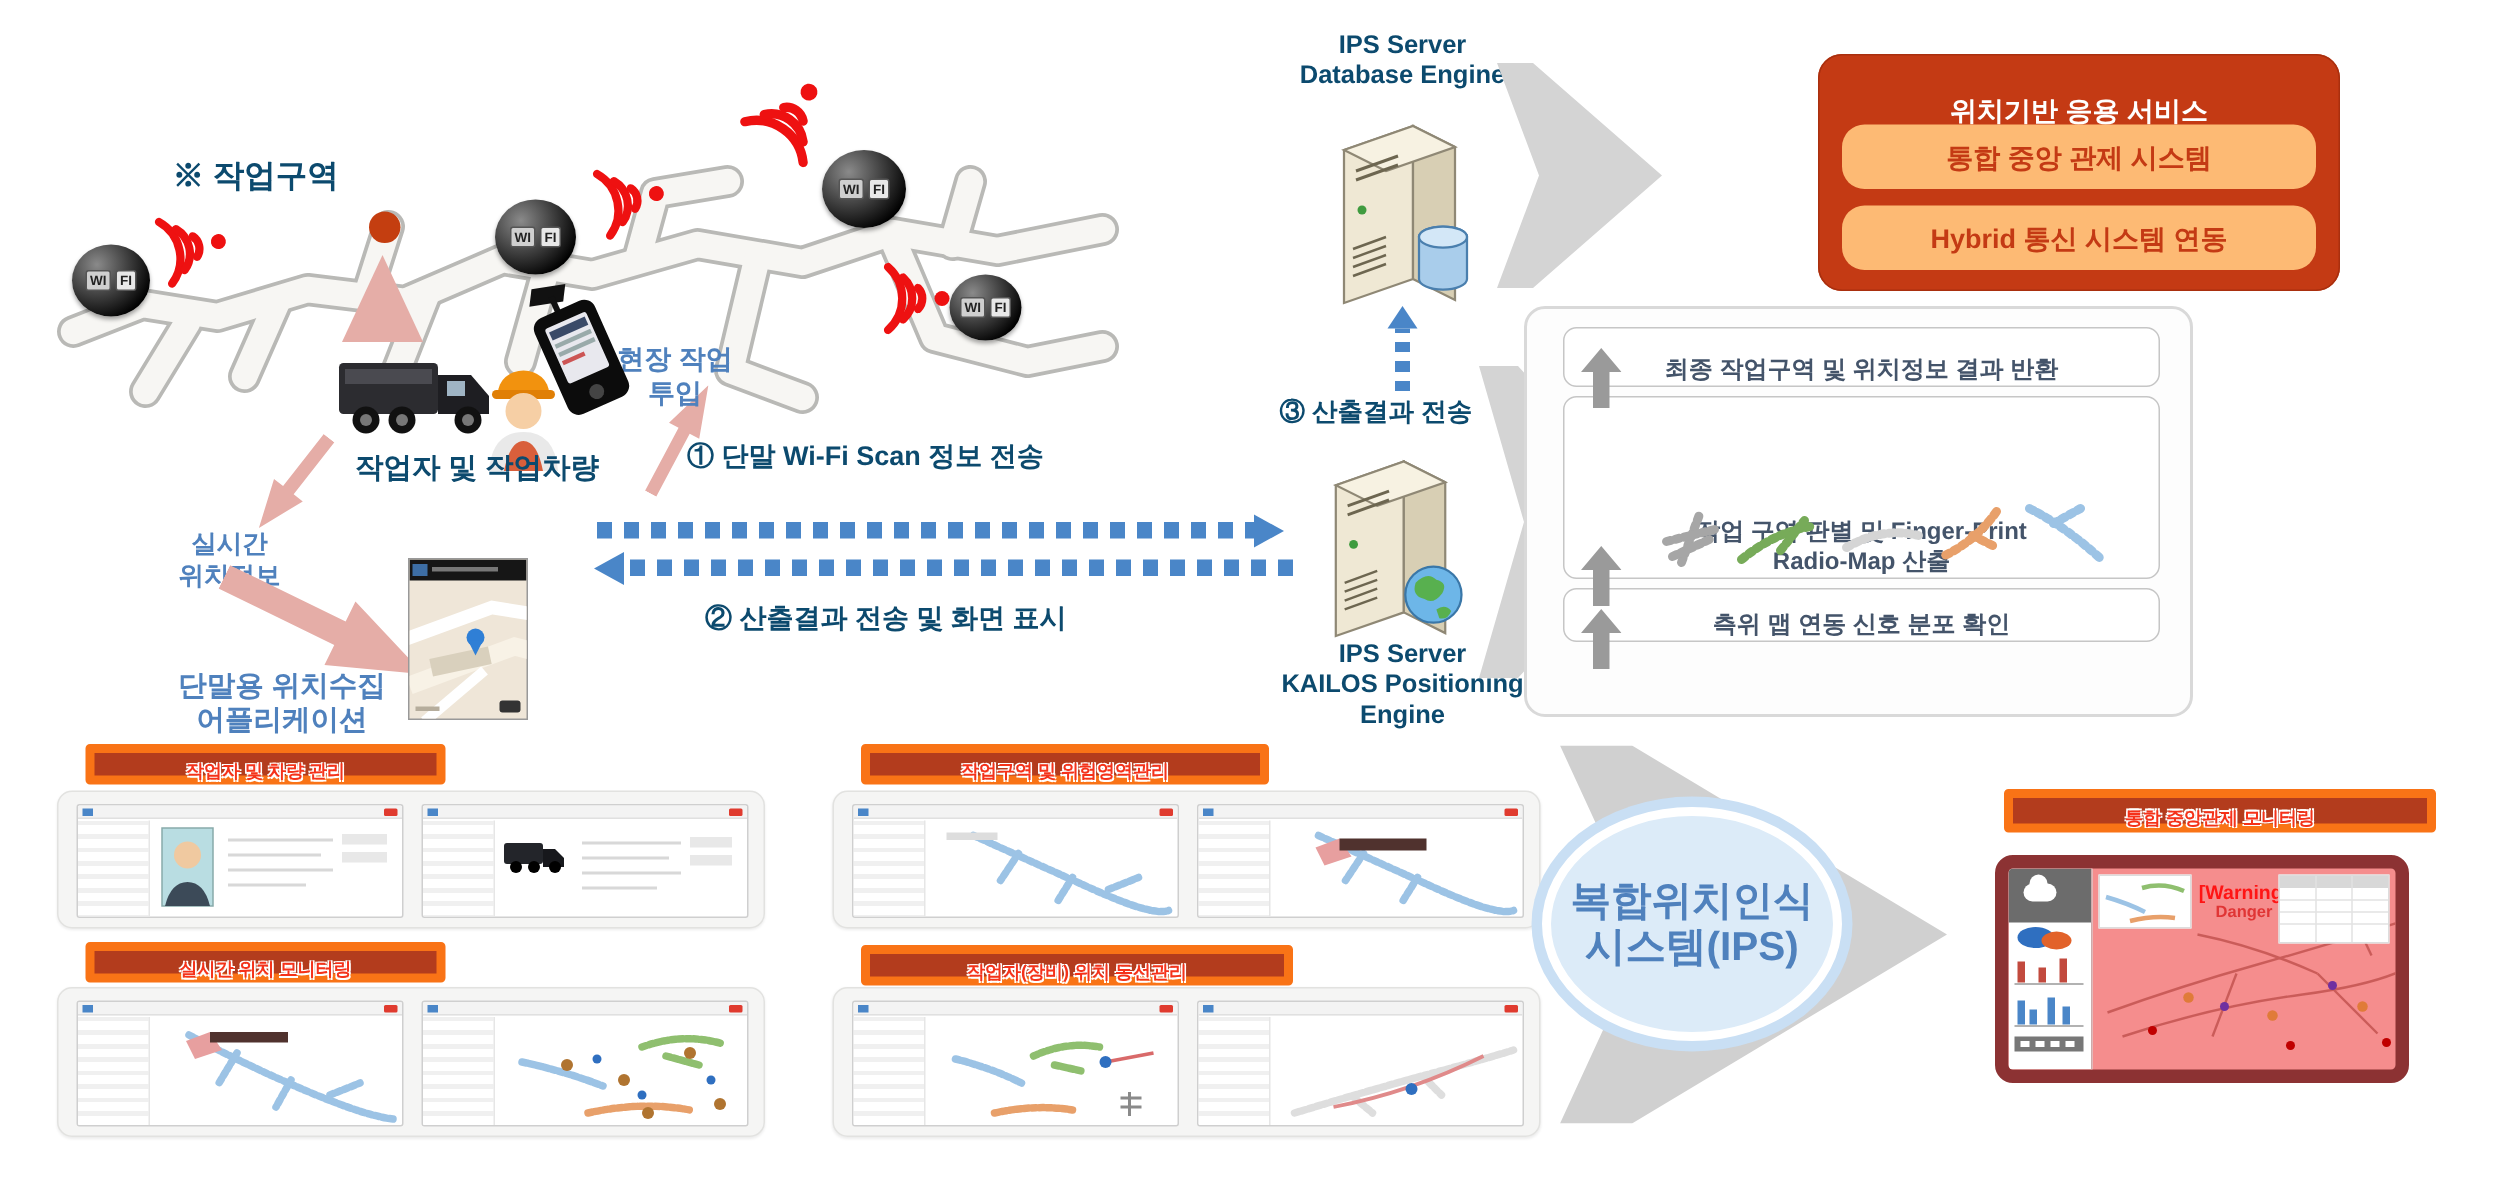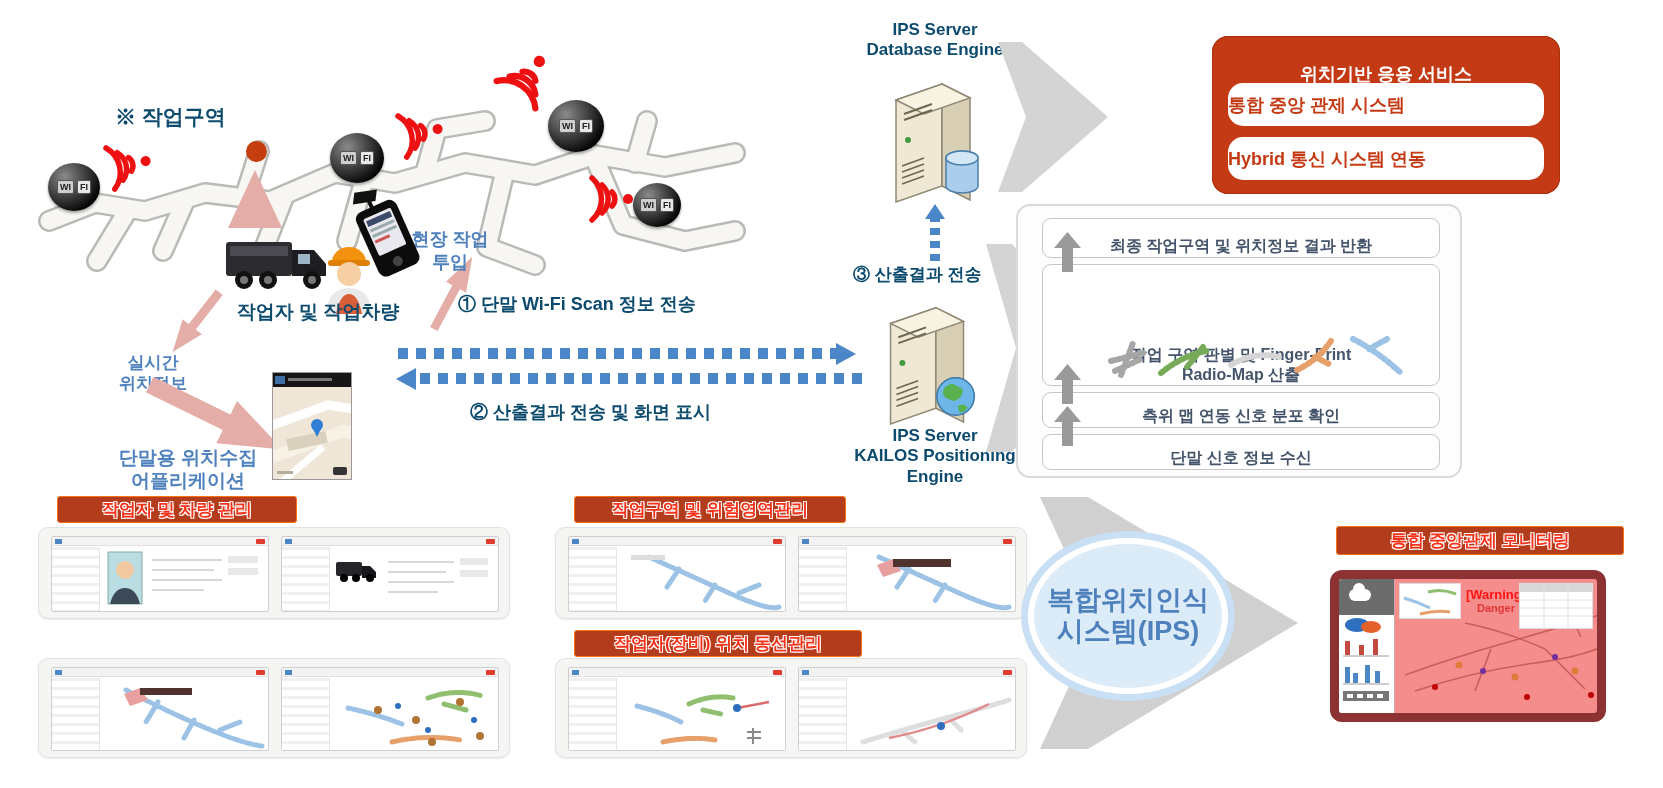--- a/index.html
+++ b/index.html
@@ -30,33 +30,33 @@
   
   .dash-h { height:11px; background:repeating-linear-gradient(90deg,#4a86c8 0 10px,transparent 10px 18px); }
   .head-right { width:0; height:0; border-top:11px solid transparent; border-bottom:11px solid transparent; border-left:20px solid #4a86c8; }
   .head-left  { width:0; height:0; border-top:11px solid transparent; border-bottom:11px solid transparent; border-right:20px solid #4a86c8; }
   .dash-v { width:10px; background:repeating-linear-gradient(0deg,#4a86c8 0 7px,transparent 7px 13px); }
   .head-up { width:0; height:0; border-left:10px solid transparent; border-right:10px solid transparent; border-bottom:15px solid #4a86c8; }
 
   
   .service-box { background:#c43a14; border-radius:16px; box-shadow:inset 0 0 0 1px #a92f0e; }
   .service-title { color:#ffffff; font-size:18px; font-weight:bold; }
-  .service-item { background:#ffffff; border-radius:15px; color:#c43a14; font-size:18px; font-weight:bold;
-    display:flex; align-items:center; justify-content:flex-start; }
+  .service-item { background:#fdba74; border-radius:15px; color:#c43a14; font-size:18px; font-weight:bold;
+    display:flex; align-items:center; justify-content:center; }
 
   
   .pipeline { background:#fdfdfd; border:2px solid #d9d9d9; border-radius:14px; }
   .pipe-box { position:absolute; left:24px; width:398px; background:#fff; border:1.5px solid #c6c6c6;
     border-radius:9px; color:#44546a; font-weight:bold; font-size:16px;
     display:flex; align-items:flex-end; justify-content:center; text-align:center; }
   .pipe-box.slim { }
 
   
-  .banner { background:#b33c1d; border:1px solid #f97316; border-radius:3px;
-    color:#f5321a; font-weight:bold; font-size:17px; text-align:center; line-height:25px;
+  .banner { background:#b33c1d; border:6px solid #f97316; border-radius:3px;
+    color:#f5321a; font-weight:bold; font-size:12px; text-align:center; line-height:25px;
     text-shadow:-1px -1px 0 #fff, 1px -1px 0 #fff, -1px 1px 0 #fff, 1px 1px 0 #fff; }
 
   
   .feat-panel { background:#f5f5f4; border:1.5px solid #e2e2e0; border-radius:10px; box-shadow:0 1px 2px rgba(0,0,0,.08); }
   .shot { position:absolute; background:#fff; border:1px solid #cfcfcf; border-radius:2px; overflow:hidden; }
   .shot-bar { position:absolute; left:0; top:0; right:0; height:9px; background:#f3f3f3; border-bottom:1px solid #e0e0e0; }
   .shot-bar::before { content:""; position:absolute; left:3px; top:2px; width:7px; height:5px; background:#4a86c8; }
   .shot-bar::after { content:""; position:absolute; right:3px; top:2px; width:9px; height:5px; background:#e03b2f; border-radius:1px; }
   .shot-side { position:absolute; left:0; top:10px; bottom:0; width:22%; border-right:1px solid #e6e6e6;
     background:repeating-linear-gradient(180deg,#f0f0f0 0 3px,#fff 3px 9px); }
@@ -325,23 +325,20 @@
           <g stroke="#9cc3e5">
               <path d="M250,12 Q274,24 298,46"></path>
               <path d="M266,22 L284,12"></path>
             </g>
         </g>
       </svg>
     </div>
     <div class="pipe-box slim" style="top:186px;height:36px;">
       <span>측위 맵 연동 신호 분포 확인</span>
     </div>
-    <div class="pipe-box slim" style="top:228px;height:36px;">
-      <span>단말 신호 정보 수신</span>
-    </div>
     <svg class="abs" style="left:36px;top:26px;z-index:3;" width="27" height="40" viewBox="0 0 27 40">
         <polygon points="13.5,0 27,16 19,16 19,40 8,40 8,16 0,16" fill="#9a9a9a"></polygon>
       </svg>
     <svg class="abs" style="left:36px;top:158px;z-index:3;" width="27" height="40" viewBox="0 0 27 40">
         <polygon points="13.5,0 27,16 19,16 19,40 8,40 8,16 0,16" fill="#9a9a9a"></polygon>
       </svg>
     <svg class="abs" style="left:36px;top:200px;z-index:3;" width="27" height="40" viewBox="0 0 27 40">
         <polygon points="13.5,0 27,16 19,16 19,40 8,40 8,16 0,16" fill="#9a9a9a"></polygon>
       </svg>
   </div>
@@ -409,20 +406,21 @@
           <path d="M30,8 Q70,26 110,44 T160,58"></path>
             <path d="M60,20 L48,38"></path>
             <path d="M96,36 L86,52"></path>
         </g>
         <polygon points="28,16 44,10 52,22 34,28" fill="#e79f9f"></polygon>
           <rect x="44" y="10" width="58" height="8" fill="#50322e"></rect>
       </svg>
     </div>
   </div>
 
+  <div class="abs banner" style="left:57px;top:628px;width:240px;height:27px;">실시간 위치 모니터링</div>
   <div class="abs feat-panel" style="left:38px;top:658px;width:472px;height:100px;">
     <div class="shot" style="left:12px;top:8px;width:218px;height:84px;">
       <div class="shot-bar"></div>
       <div class="shot-side"></div>
       <svg class="abs" style="left:50px;top:12px;" width="165" height="70" viewBox="0 0 165 70">
         <g fill="none" stroke="#9cc3e5" stroke-width="5" stroke-dasharray="3 2" stroke-linecap="round">
           <path d="M24,10 Q66,32 104,48 T160,66"></path>
             <path d="M56,22 L44,42"></path>
             <path d="M92,40 L82,58"></path>
             <path d="M118,50 L138,42"></path>

